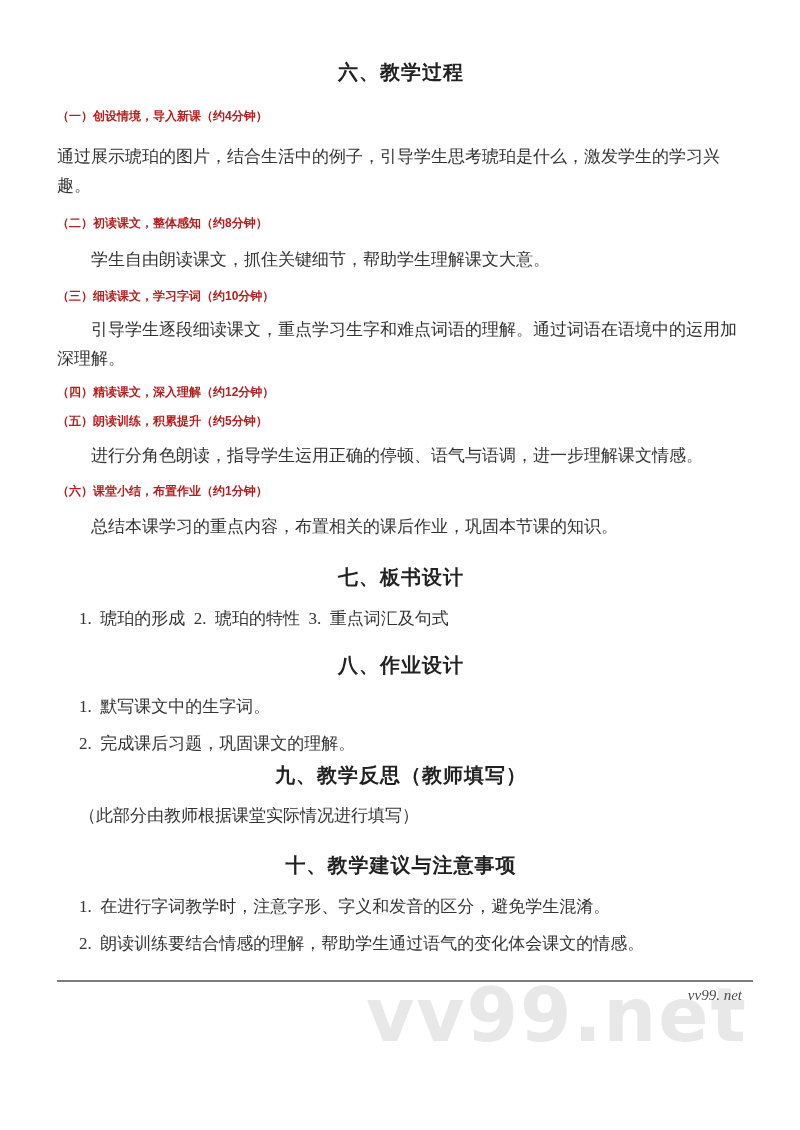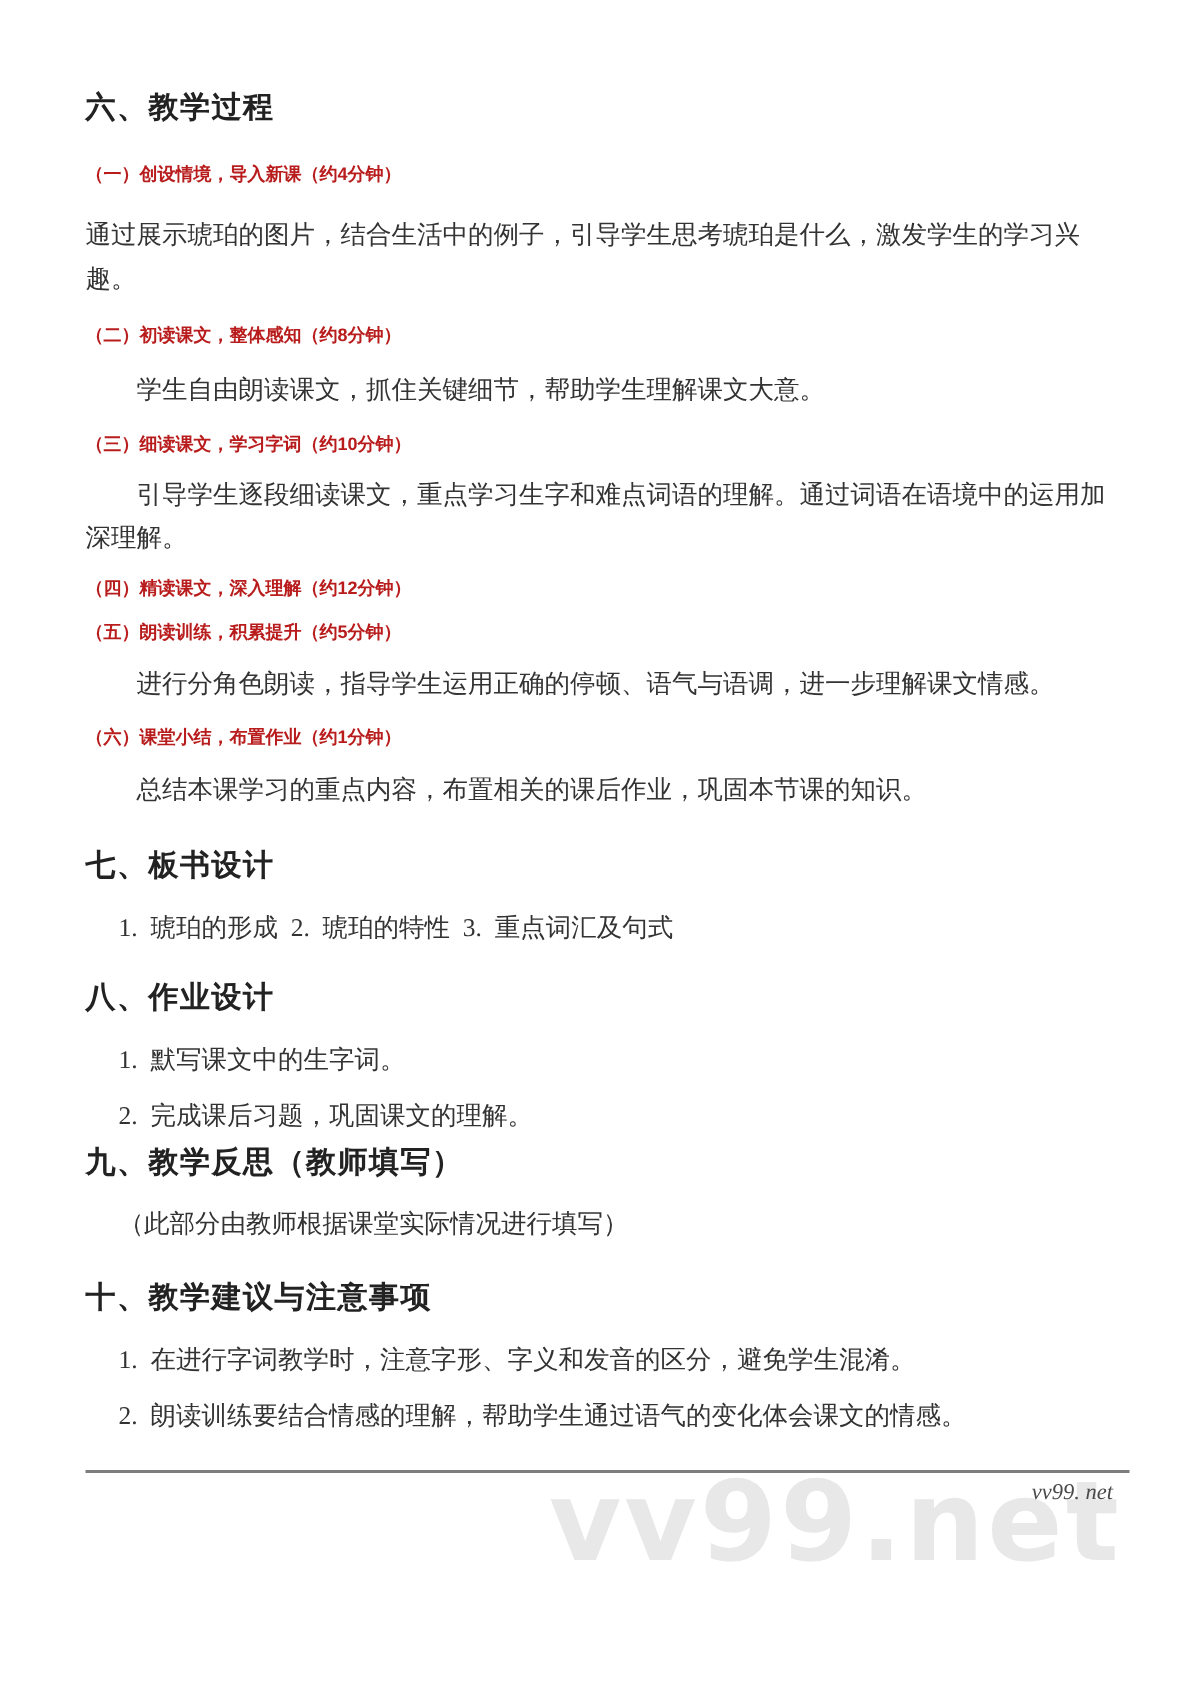--- a/index.html
+++ b/index.html
@@ -20,20 +20,21 @@
     z-index: 1;
     padding: 0 55px 0 57px;
   }
   .h1 {
     font-family: "Liberation Sans", "DejaVu Sans", sans-serif;
     font-weight: 700;
     font-size: 20px;
     line-height: 28px;
     color: #222222;
     letter-spacing: 1px;
+    text-align: center;
   }
   .h2 {
     font-family: "Liberation Sans", "DejaVu Sans", sans-serif;
     font-weight: 700;
     font-size: 12px;
     line-height: 24px;
     color: #b91c1c;
   }
   .body-text {
     font-size: 17px;

